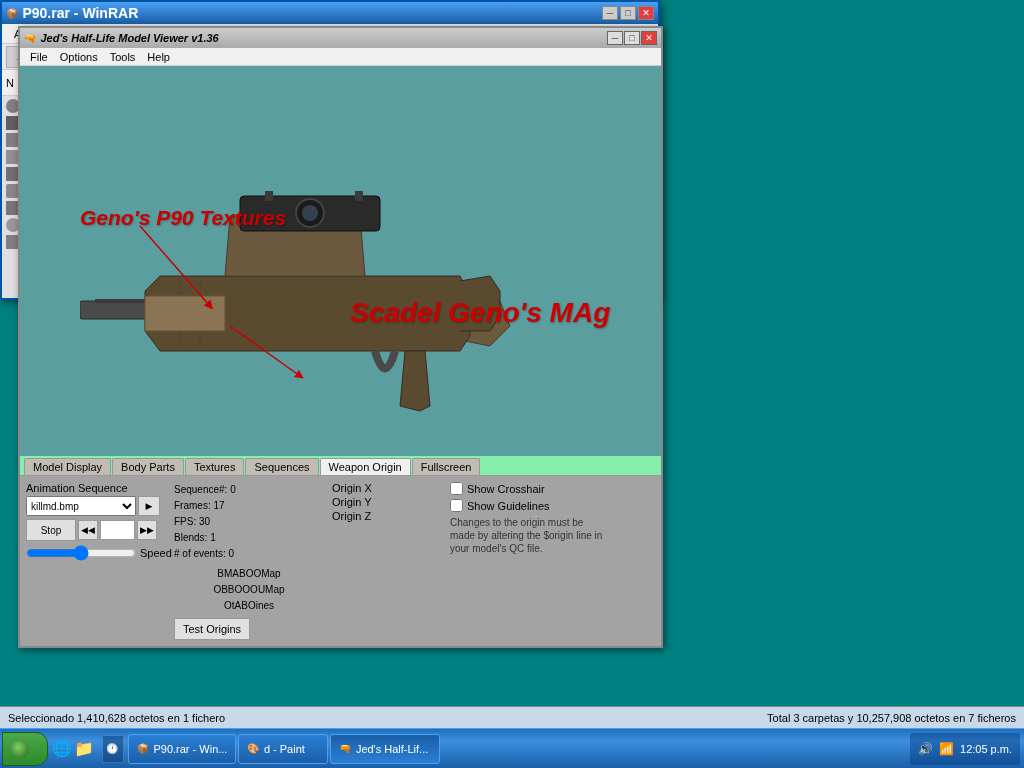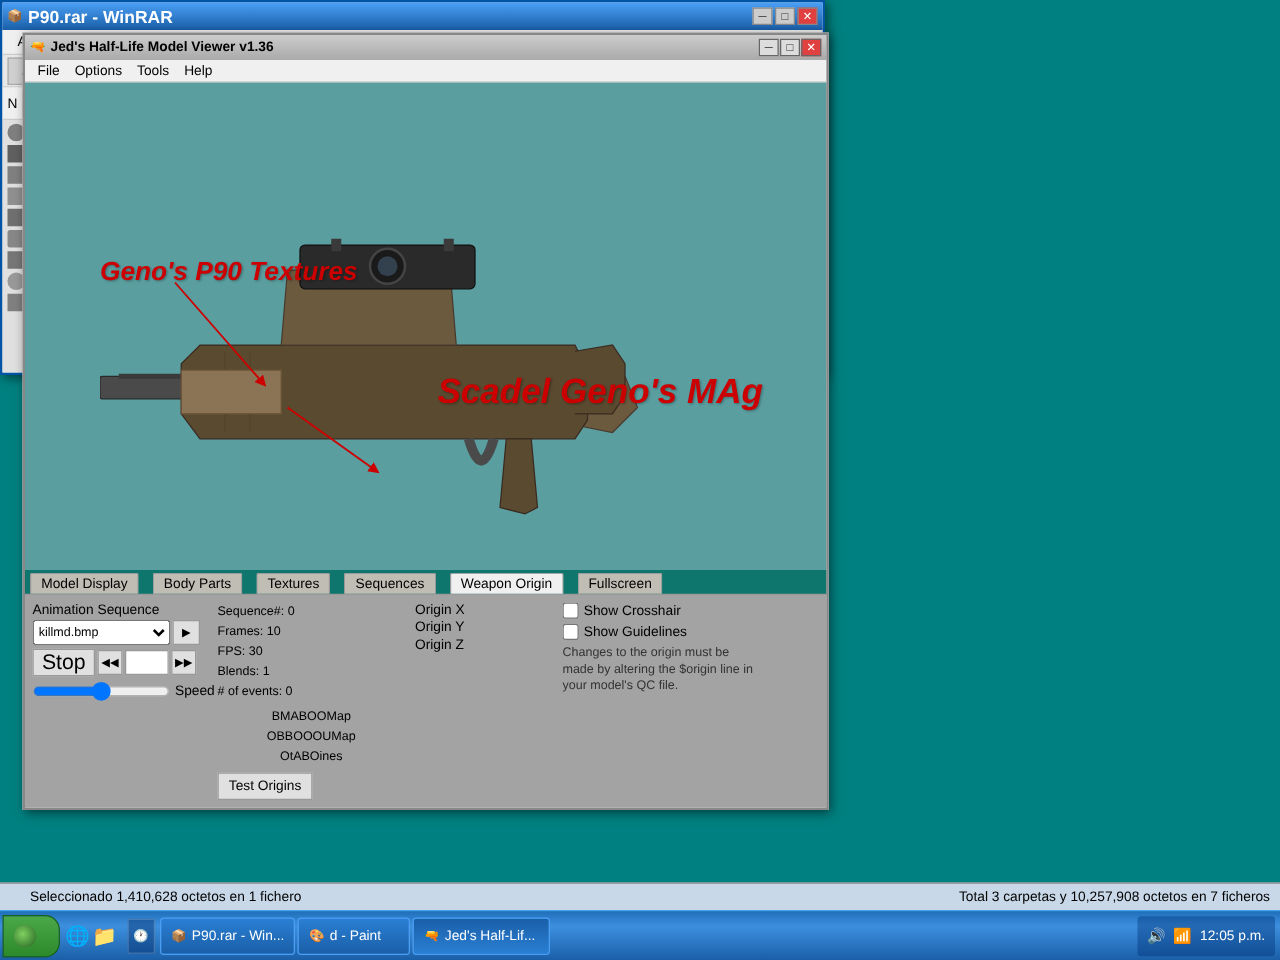--- a/index.html
+++ b/index.html
@@ -35,36 +35,36 @@
     .menu-item { padding: 2px 8px; font-size: 11px; cursor: pointer; }
     .crc-table { width: 100%; border-collapse: collapse; margin-top: 4px; }
     .crc-header { background: #d0d8e8; padding: 2px 4px; font-size: 11px; font-weight: bold; text-align: left; }
     .crc-row { padding: 2px 4px; font-size: 10px; font-family: monospace; }
     .search-input { flex: 1; height: 20px; border: 1px solid #999; font-size: 11px; padding: 1px 3px; }
     .search-dropdown { width: 16px; height: 20px; border: 1px solid #999; background: #fff; cursor: pointer; display: flex; align-items: center; justify-content: center; }
 
     
     .model-viewer { position: absolute; top: 26px; left: 18px; width: 645px; background: #f0f0f0; border: 2px solid #888; box-shadow: 2px 2px 8px rgba(0,0,0,0.5); }
     .mv-titlebar { height: 20px; background: linear-gradient(to bottom, #cccccc, #aaaaaa); display: flex; align-items: center; padding: 0 4px; }
-    .mv-title { color: #000; font-size: 11px; font-weight: bold; flex: 1; }
+    .mv-title { color: #000; font-size: 11px; font-weight: bold; flex: 1; font-style: italic; }
     .mv-controls { display: flex; gap: 1px; }
     .mv-btn { width: 16px; height: 14px; border: 1px solid #666; font-size: 9px; display: flex; align-items: center; justify-content: center; cursor: pointer; background: #ddd; color: #333; }
     .mv-btn.close { background: #e04040; color: white; }
 
     
     .mv-menu { height: 18px; background: #f0f0f0; display: flex; align-items: center; border-bottom: 1px solid #ccc; padding-left: 4px; }
     .mv-menu-item { padding: 1px 6px; font-size: 11px; cursor: pointer; }
 
     
     .mv-viewport { width: 100%; height: 390px; background: #5a9ea0; position: relative; overflow: hidden; }
     .viewport-text-1 { position: absolute; top: 140px; left: 60px; color: #cc0000; font-size: 21px; font-weight: bold; font-style: italic; text-shadow: 1px 1px 2px rgba(0,0,0,0.3); }
     .viewport-text-2 { position: absolute; top: 230px; left: 330px; color: #cc0000; font-size: 28px; font-weight: bold; font-style: italic; text-shadow: 1px 1px 2px rgba(0,0,0,0.3); line-height: 1.2; }
 
     
-    .mv-tabs { display: flex; background: #0f766e; border-bottom: 1px solid #999; padding-top: 2px; padding-left: 4px; gap: 11px; }
+    .mv-tabs { display: flex; background: #86efac; border-bottom: 1px solid #999; padding-top: 2px; padding-left: 4px; gap: 1px; }
     .mv-tab { padding: 2px 8px; font-size: 11px; background: #c0bdb5; border: 1px solid #999; border-bottom: none; cursor: pointer; border-radius: 2px 2px 0 0; }
     .mv-tab.active { background: #f0f0f0; font-weight: normal; }
 
     
     .mv-panel { padding: 6px; background: #a3a3a3; }
     .panel-row { display: flex; gap: 8px; align-items: flex-start; }
 
     
     .anim-section { width: 140px; }
     .anim-label { font-size: 11px; margin-bottom: 2px; }
@@ -85,21 +85,21 @@
 
     
     .checkboxes-section { flex: 1; font-size: 11px; }
     .check-row { display: flex; align-items: center; gap: 4px; margin-bottom: 4px; }
     .note-text { font-size: 10px; color: #333; line-height: 1.3; max-width: 160px; margin-top: 4px; }
 
     .test-origins-btn { height: 22px; padding: 0 8px; border: 1px solid #999; background: #e0e0e0; font-size: 11px; cursor: pointer; margin-top: 4px; }
 
     
     .status-bar { position: absolute; bottom: 40px; left: 0; width: 1024px; height: 22px; background: #c8d8e8; display: flex; align-items: center; border-top: 1px solid #888; }
-    .status-left { padding: 0 24px; font-size: 11px; flex: 1; }
+    .status-left { padding: 0 8px; font-size: 11px; flex: 1; }
     .status-right { padding: 0 8px; font-size: 11px; }
   </style>
 </head>
 <body>
 
 <div class="desktop">
 
   <div class="winrar-window">
     <div class="window-titlebar">
       <span style="font-size:10px; color:white;">📦</span>
@@ -281,34 +281,34 @@
 
         <div class="anim-section">
           <div class="anim-label">Animation Sequence</div>
           <div style="display:flex;align-items:flex-start;gap:2px;">
             <select style="width:110px;height:20px;font-size:10px;">
               <option>killmd.bmp</option>
             </select>
             <div style="width:22px;height:20px;border:1px solid #999;background:#e0e0e0;display:flex;align-items:center;justify-content:center;font-size:9px;">▶</div>
           </div>
           <div class="anim-controls">
-            <button class="anim-stop" style="width:50px;height:22px;border:1px solid #999;background:#e0e0e0;font-size:17px;cursor:pointer;">Stop</button>
+            <button class="anim-stop" style="width:50px;height:22px;border:1px solid #999;background:#e0e0e0;font-size:10px;cursor:pointer;">Stop</button>
             <div class="anim-btn">◀◀</div>
             <div class="anim-frame-box"></div>
             <div class="anim-btn">▶▶</div>
           </div>
           <div class="speed-row">
             <input type="range" class="speed-slider" style="width: 110px;" value="50">
             <span class="speed-label">Speed</span>
           </div>
         </div>
 
         <div class="stats-section">
           <div>Sequence#: 0</div>
-          <div>Frames: 10</div>
+          <div>Frames: 17</div>
           <div>FPS: 30</div>
           <div>Blends: 1</div>
           <div># of events: 0</div>
           <div style="margin-top:4px;text-align:center;">
             <div>BMABOOMap</div>
             <div>OBBOOOUMap</div>
             <div>OtABOines</div>
           </div>
           <button class="test-origins-btn" style="margin-top:4px;height:22px;padding:0 8px;border:1px solid #999;background:#e0e0e0;font-size:11px;cursor:pointer;">Test Origins</button>
         </div>

